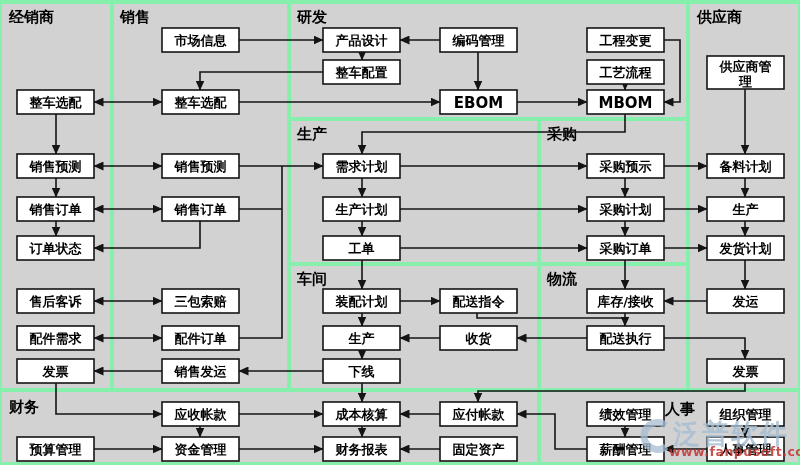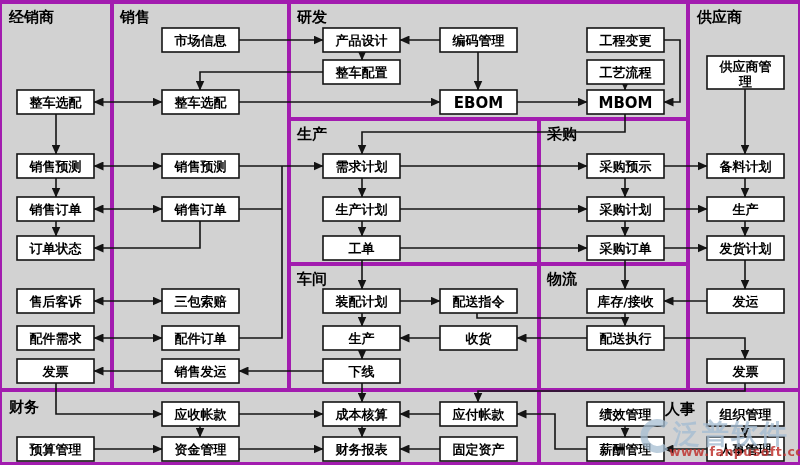--- a/index.html
+++ b/index.html
@@ -1,16 +1,16 @@
 <!DOCTYPE html>
 <html style="--panel: #d2d2d2; --line: #141414; --wmblue: #a6bdd2; --wmred: #bf3430;"><head>
 <meta charset="utf-8">
 <style>
   html,body{margin:0;padding:0;background:#fff;}
-  .stage{position:relative;width:800px;height:465px;background:#a21caf;overflow:hidden;}
+  .stage{position:relative;width:800px;height:465px;background:#86efac;overflow:hidden;}
   svg{display:block;}
   .panel{fill:var(--panel,#d2d2d2);}
   .section-label{font:700 15px "DejaVu Sans","Liberation Sans",sans-serif;fill:#000;}
   .box-rect{fill:#fff;stroke:var(--line,#141414);stroke-width:1.6;}
   .box-label{font:600 13px "DejaVu Sans","Liberation Sans",sans-serif;fill:#000;text-anchor:middle;dominant-baseline:middle;}
   .edge{fill:none;stroke:var(--line,#141414);stroke-width:1.6;}
   .wm-brand{font:700 27px "DejaVu Sans","Liberation Sans",sans-serif;letter-spacing:2px;fill:var(--wmblue,#a6bdd2);opacity:.8;}
   .wm-url{font:700 12.5px "DejaVu Sans","Liberation Sans",sans-serif;fill:var(--wmred,#bf3430);opacity:.85;letter-spacing:.5px;}
   .wm-arc{fill:none;stroke:var(--wmblue,#7d9cbd);stroke-width:7;opacity:.75;}
 </style>

